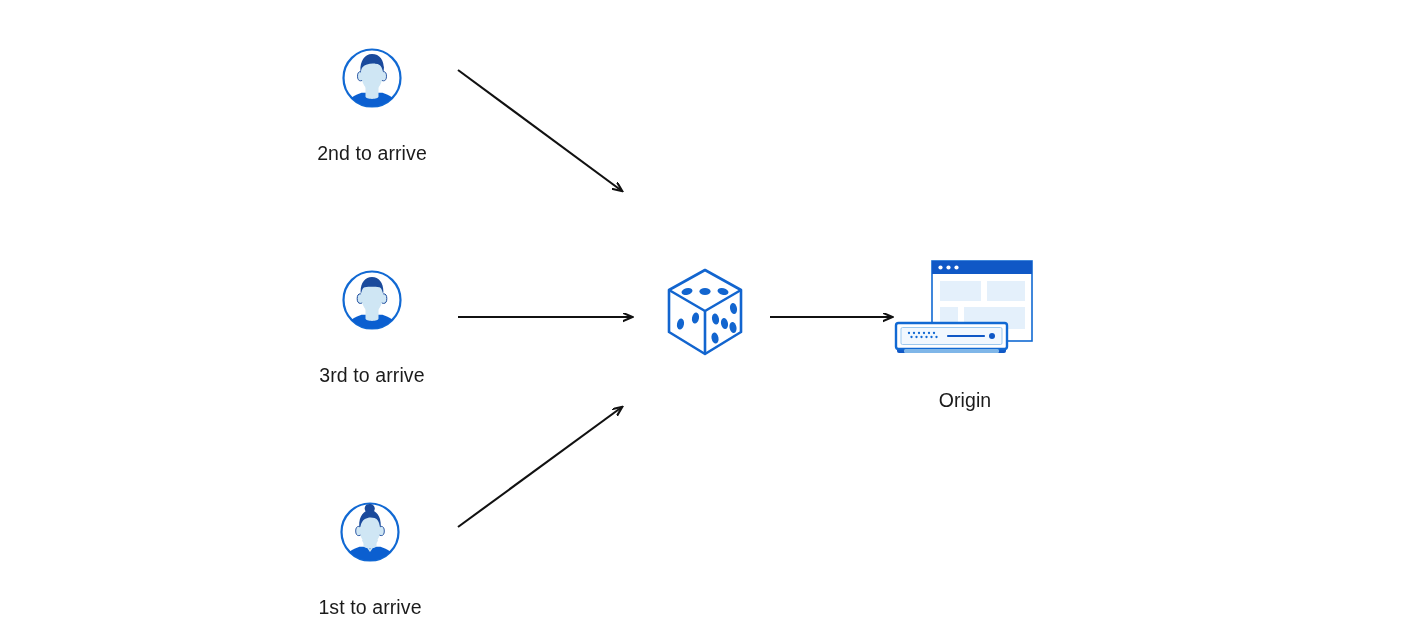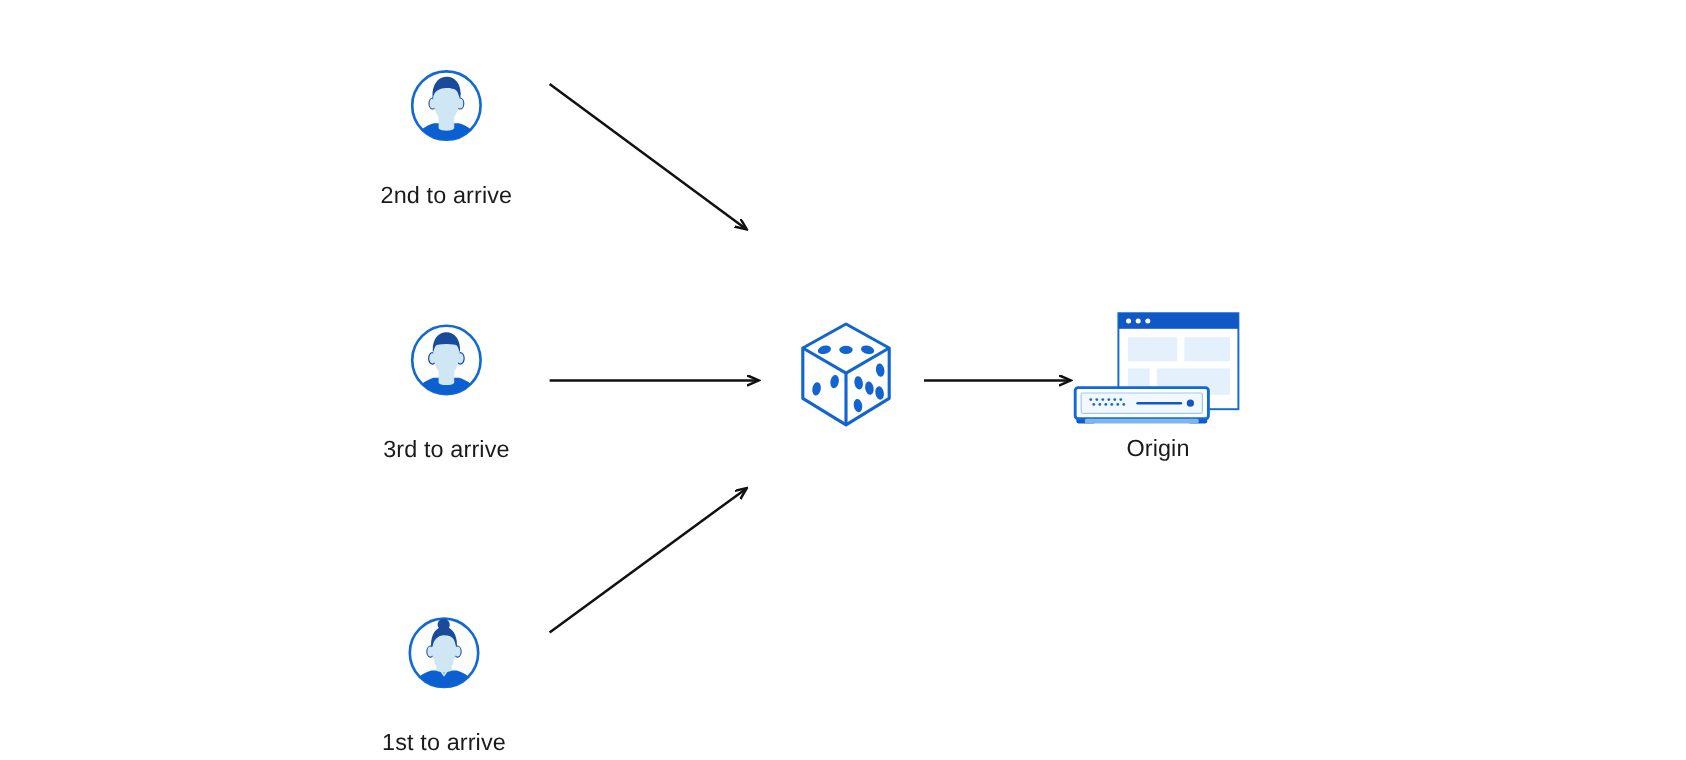--- a/index.html
+++ b/index.html
@@ -32,27 +32,27 @@
     font-family: "Liberation Sans", sans-serif;
     font-size: 19.5px;
     color: #1b1b1b;
     line-height: 1;
     letter-spacing: 0.1px;
     white-space: nowrap;
   }
   .avatar-node { width: 160px; }
   .avatar-node .node-label { margin-top: 26px; }
 
-  .client-1 { left: 292px; top: 48px; }
+  .client-1 { left: 292px; top: 38px; }
   .client-2 { left: 292px; top: 260px; justify-content: flex-end; }
-  .client-3 { left: 290px; top: 504px; }
+  .client-3 { left: 290px; top: 492px; }
 
   .dice-node { left: 655px; top: 262px; }
   .origin-node { left: 890px; top: 255px; }
-  .origin-node .node-label { }
+  .origin-node .node-label { margin-top: 26px; }
 
   svg { display: block; overflow: visible; }
 </style>
 </head>
 <body>
 
 <svg id="canvas" viewBox="0 0 1405 633" width="1405" height="633" xmlns="http://www.w3.org/2000/svg">
   <defs>
     <marker id="ah" markerWidth="11" markerHeight="11" refX="9.2" refY="4.3" orient="auto" markerUnits="userSpaceOnUse">
       <path d="M0.6,0.4 L9.6,4.3 L0.6,8.2" fill="none" stroke="#111111" stroke-width="2.1" stroke-linecap="square" stroke-linejoin="miter"></path>

